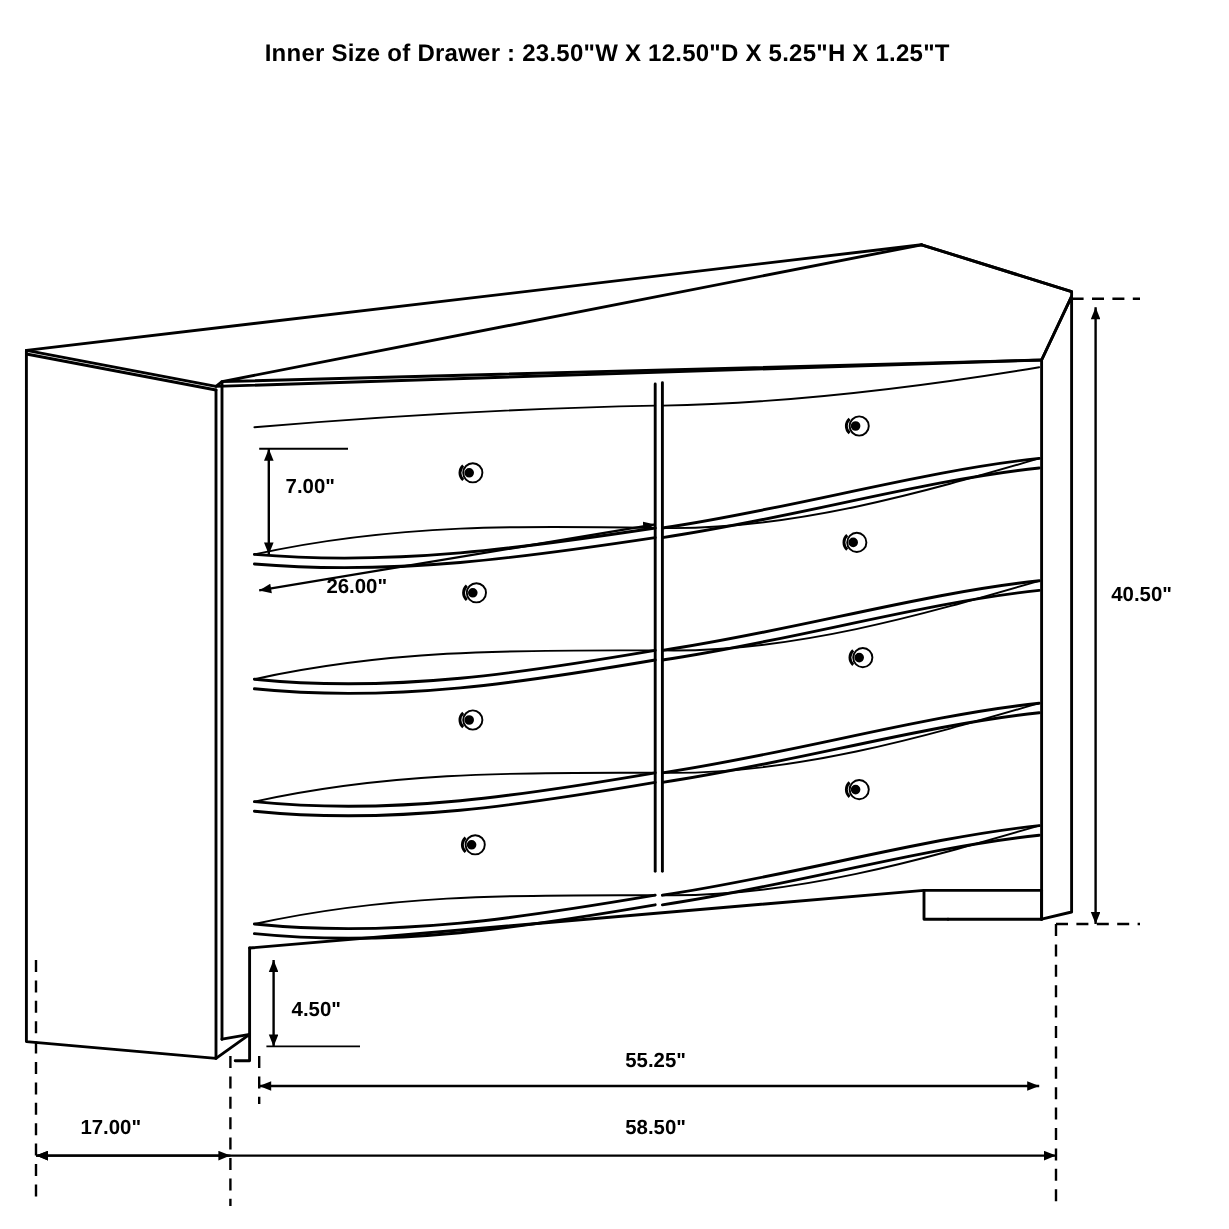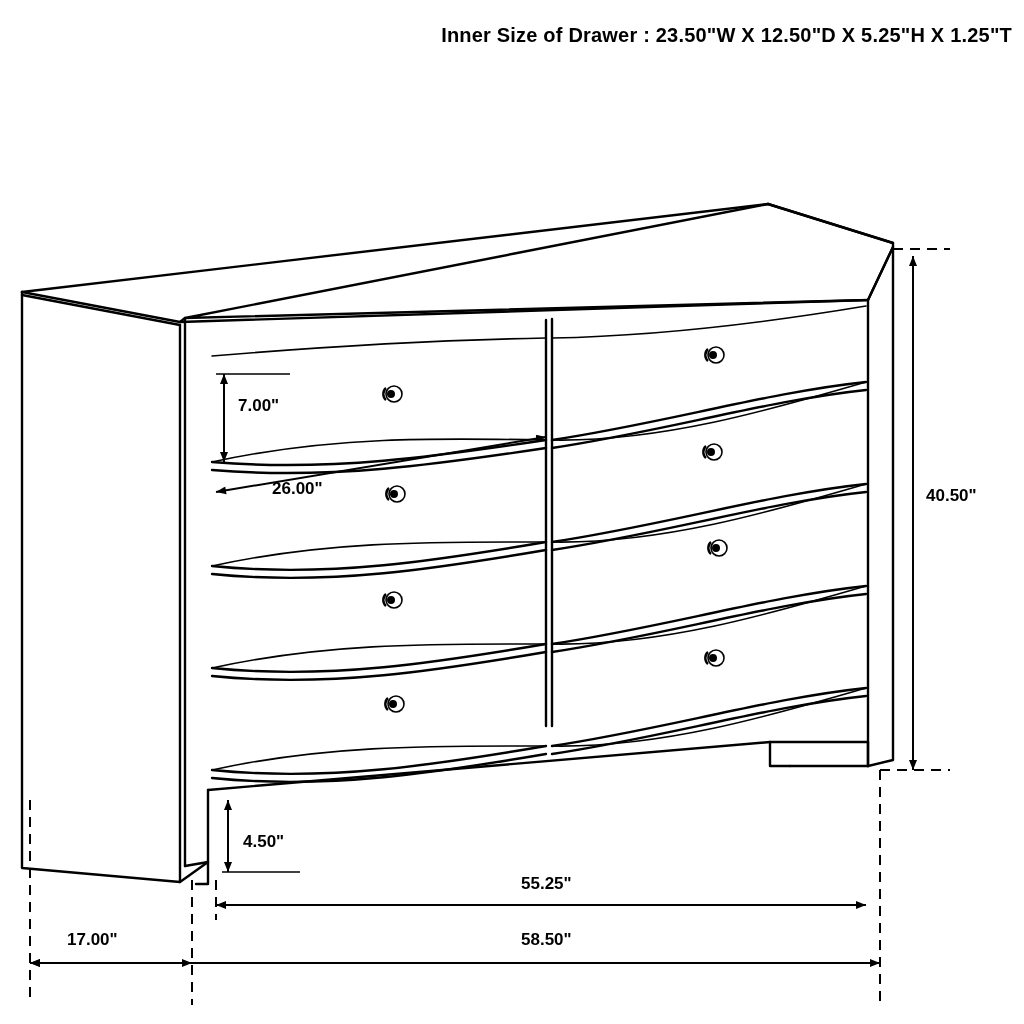--- a/index.html
+++ b/index.html
@@ -17,23 +17,23 @@
   }
   #diagram-root {
     position: absolute;
     left: 0; top: 0;
     width: 1024px;
     height: 1024px;
   }
   .title {
     position: absolute;
     left: 0;
-    top: 24px;
+    top: 34px;
     width: 1012px;
-    text-align: right;
+    text-align: center;
     font-size: 20px;
     font-weight: bold;
     letter-spacing: 0.2px;
     white-space: nowrap;
   }
   .dim-label {
     position: absolute;
     font-size: 17px;
     font-weight: bold;
     white-space: nowrap;

